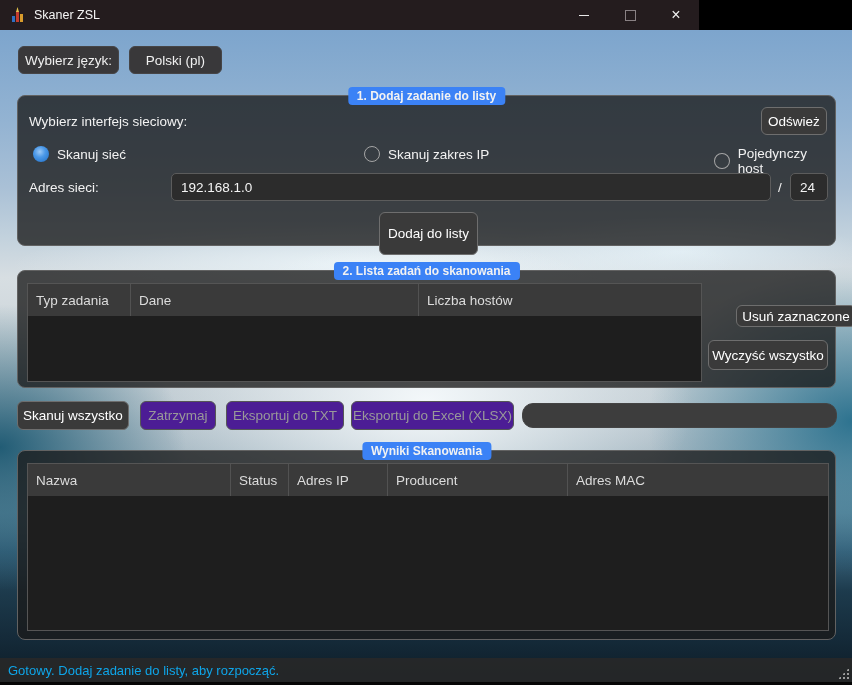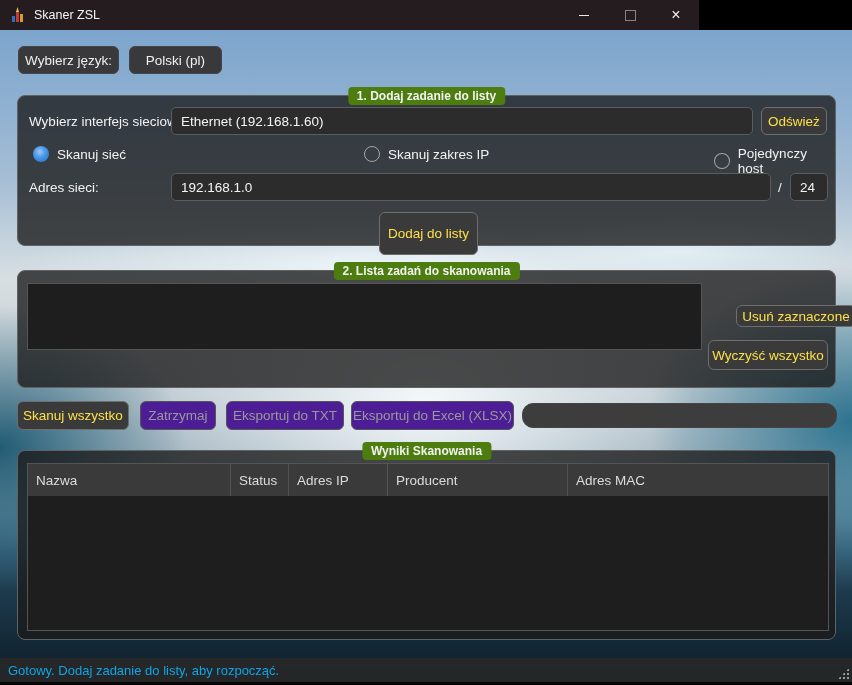--- a/index.html
+++ b/index.html
@@ -29,30 +29,30 @@
   .glyph-close{font-size:16px;color:#f0f0f0;line-height:1;}
 
   
   .lang-btn{position:absolute;border-radius:6px;background:#39383a;border:1px solid #464547;
     color:#f0f0f0;font-size:13.5px;display:flex;align-items:center;justify-content:center;box-sizing:border-box;}
   .lang-label{left:18px;top:46px;width:101px;height:28px;}
   .lang-select{left:129px;top:46px;width:93px;height:28px;}
 
   
   .panel{position:absolute;border:1px solid #626262;border-radius:8px;background:rgba(27,27,27,0.79);box-sizing:border-box;}
-  .panel-title{position:absolute;top:-9px;left:50%;transform:translateX(-50%);background:#4d7c0f;
+  .panel-title{position:absolute;top:-9px;left:50%;transform:translateX(-50%);background:#3b82f6;
     border-radius:4px;padding:2px 9px;font-size:12px;font-weight:bold;color:#f2f2f2;white-space:nowrap;}
   .g1{left:17px;top:95px;width:819px;height:151px;}
   .g2{left:17px;top:270px;width:819px;height:118px;}
   .g3{left:17px;top:450px;width:819px;height:190px;}
 
   .lbl{position:absolute;color:#f2f2f2;font-size:13.5px;}
   .field{position:absolute;background:#2c2c2c;border:1px solid #5c5c5c;border-radius:5px;color:#f4f4f4;
     font-size:13.5px;display:flex;align-items:center;padding:0 9px;box-sizing:border-box;}
-  .btn{position:absolute;background:#3a3a3a;border:1px solid #6e6e6e;border-radius:6px;color:#fde047;
+  .btn{position:absolute;background:#3a3a3a;border:1px solid #6e6e6e;border-radius:6px;color:#ffffff;
     font-size:13.5px;display:flex;align-items:center;justify-content:center;box-sizing:border-box;white-space:nowrap;}
   .btn.disabled{color:#999;border-color:#565656;background:#4c1d95;}
 
   
   .radio-row{position:absolute;display:flex;align-items:center;gap:8px;}
   .radio{width:16px;height:16px;border-radius:50%;border:1px solid #a5a5a5;box-sizing:border-box;background:transparent;}
   .radio.checked{border:none;background:radial-gradient(circle at 42% 36%, #9cc9f6 0%, #4a98e8 40%, #1f6dc4 100%);}
   .radio-row span{color:#f2f2f2;font-size:13.5px;}
 
   
@@ -102,21 +102,20 @@
         </div>
     </div>
   </div>
 
   <div class="lang-btn lang-label">Wybierz język:</div>
   <div class="lang-btn lang-select">Polski (pl)</div>
 
   <div class="panel g1">
     <div class="panel-title">1. Dodaj zadanie do listy</div>
     <div class="lbl" style="left:11px;top:18px;">Wybierz interfejs sieciowy:</div>
-    <div class="field" style="left:153px;top:11px;width:582px;height:28px;">Ethernet (192.168.1.60)</div>
     <div class="btn" style="left:743px;top:11px;width:66px;height:28px;">Odśwież</div>
 
     <div class="radio-row" style="left:15px;top:50px;">
       <span class="radio checked"></span>
       <span>Skanuj sieć</span>
     </div>
     <div class="radio-row" style="left:346px;top:50px;">
       <span class="radio"></span>
       <span>Skanuj zakres IP</span>
     </div>
@@ -128,20 +127,25 @@
     <div class="lbl" style="left:11px;top:84px;">Adres sieci:</div>
     <div class="field" style="left:153px;top:77px;width:600px;height:28px;">192.168.1.0</div>
     <div class="lbl" style="left:760px;top:84px;">/</div>
     <div class="field" style="left:772px;top:77px;width:38px;height:28px;">24</div>
     <div class="btn" style="left:361px;top:116px;width:99px;height:43px;">Dodaj do listy</div>
   </div>
 
   <div class="panel g2">
     <div class="panel-title">2. Lista zadań do skanowania</div>
     <div class="tbl" style="left:9px;top:12px;width:675px;">
+      <div class="tbl-header">
+        <div class="cell" style="width:103px;">Typ zadania</div>
+        <div class="cell" style="width:288px;">Dane</div>
+        <div class="cell" style="width:282px;">Liczba hostów</div>
+      </div>
       <div class="tbl-body" style="height:65px;"></div>
     </div>
     <div class="btn" style="left:690px;top:34px;width:120px;height:22px;margin-left:28px;">Usuń zaznaczone</div>
     <div class="btn" style="left:690px;top:69px;width:120px;height:30px;">Wyczyść wszystko</div>
   </div>
 
   <div class="btn" style="left:17px;top:401px;width:112px;height:29px;">Skanuj wszystko</div>
   <div class="btn disabled" style="left:140px;top:401px;width:76px;height:29px;">Zatrzymaj</div>
   <div class="btn disabled" style="left:226px;top:401px;width:118px;height:29px;text-align:center;">Eksportuj do TXT</div>
   <div class="btn disabled" style="left:351px;top:401px;width:163px;height:29px;">Eksportuj do Excel (XLSX)</div>

